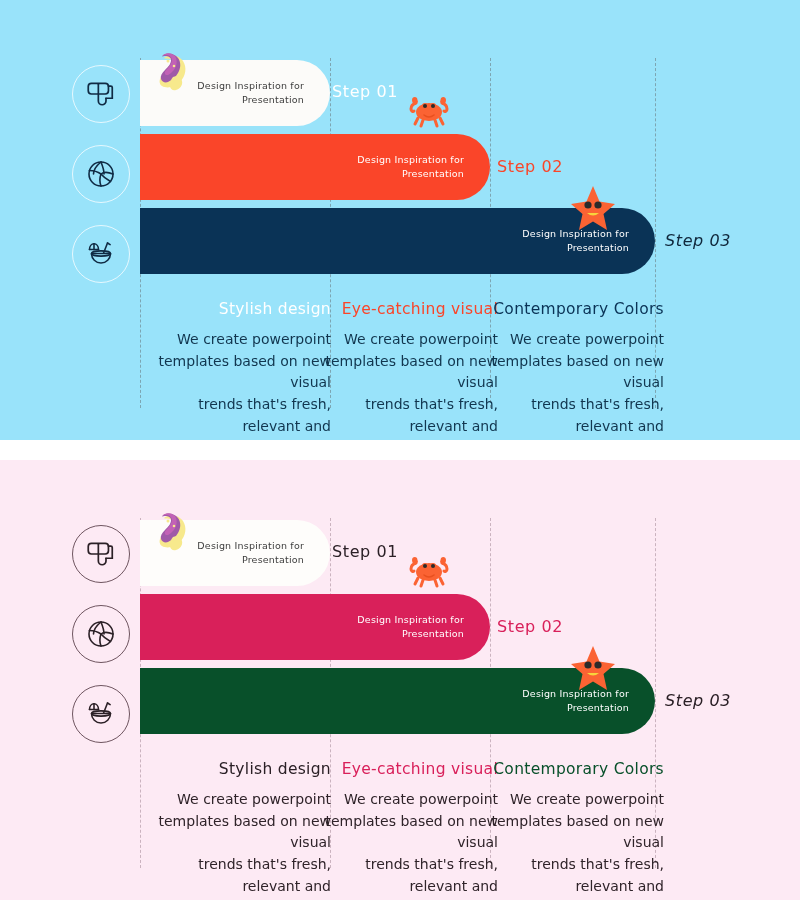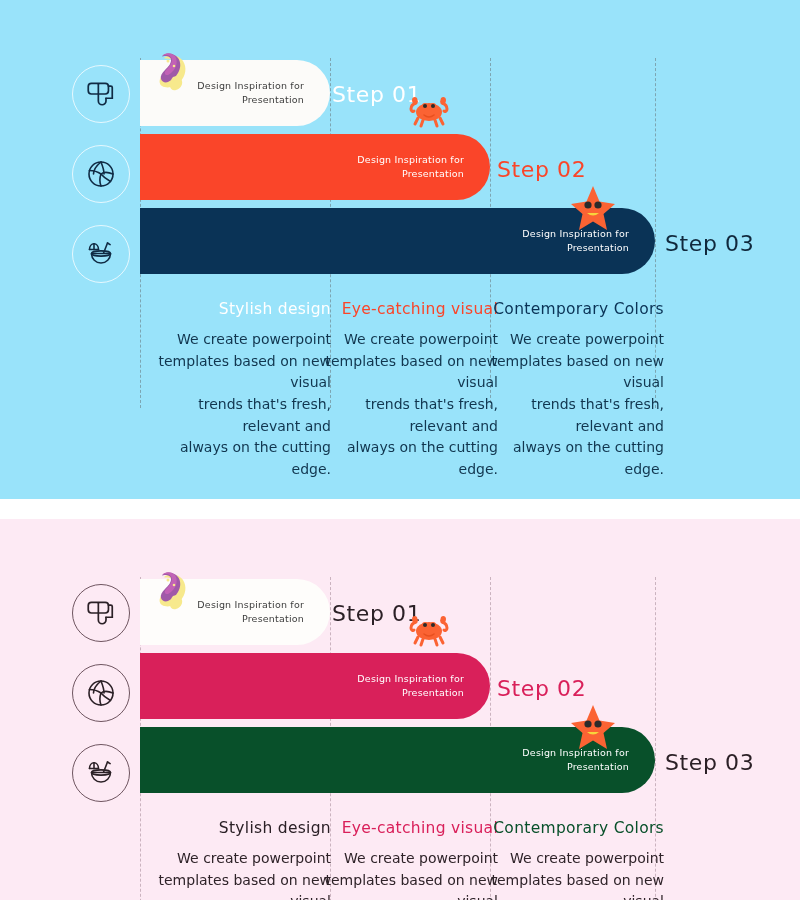--- a/index.html
+++ b/index.html
@@ -6,21 +6,21 @@
   html, body {
     width: 800px; height: 900px;
     font-family: "DejaVu Sans", sans-serif;
     background: #ffffff;
     overflow: hidden;
   }
 
   .panel {
     position: relative;
     width: 800px;
-    height: 499px;
+    height: 440px;
     overflow: hidden;
   }
   #panel-light  { background: #99E3FA; }
   .spacer-gap   { width: 800px; height: 20px; background: #ffffff; }
   #panel-pink   { background: #FDEAF4; }
 
   
   .guides { position: absolute; inset: 0; pointer-events: none; }
   .guide {
     position: absolute;
@@ -81,28 +81,28 @@
   #panel-pink .bar-1 { background: #FEFDFB; }
   #panel-pink .bar-1 .bar-text { color: #3d3d3d; }
   #panel-pink .bar-2 { background: #D9205A; }
   #panel-pink .bar-2 .bar-text { color: #ffffff; }
   #panel-pink .bar-3 { background: #08502A; }
   #panel-pink .bar-3 .bar-text { color: #ffffff; }
 
   
   .step-label {
     position: absolute;
-    font-size: 22px;
+    font-size: 16px;
     font-family: "DejaVu Sans", sans-serif;
     letter-spacing: 0.6px;
     white-space: nowrap;
   }
   .step-1 { top: 82px;  }
   .step-2 { top: 157px; text-align: right; }
-  .step-3 { top: 231px; }
+  .step-3 { top: 231px; font-style: italic; }
 
   #panel-light .step-1 { color: #ffffff; }
   #panel-light .step-2 { color: #FA4529; }
   #panel-light .step-3 { color: #10283C; }
   #panel-pink  .step-1 { color: #2b2026; }
   #panel-pink  .step-2 { color: #D9205A; }
   #panel-pink  .step-3 { color: #2b2026; }
 
   
   .features { position: absolute; top: 300px; left: 16px; width: 800px; height: 110px; padding-left: 20px; }

